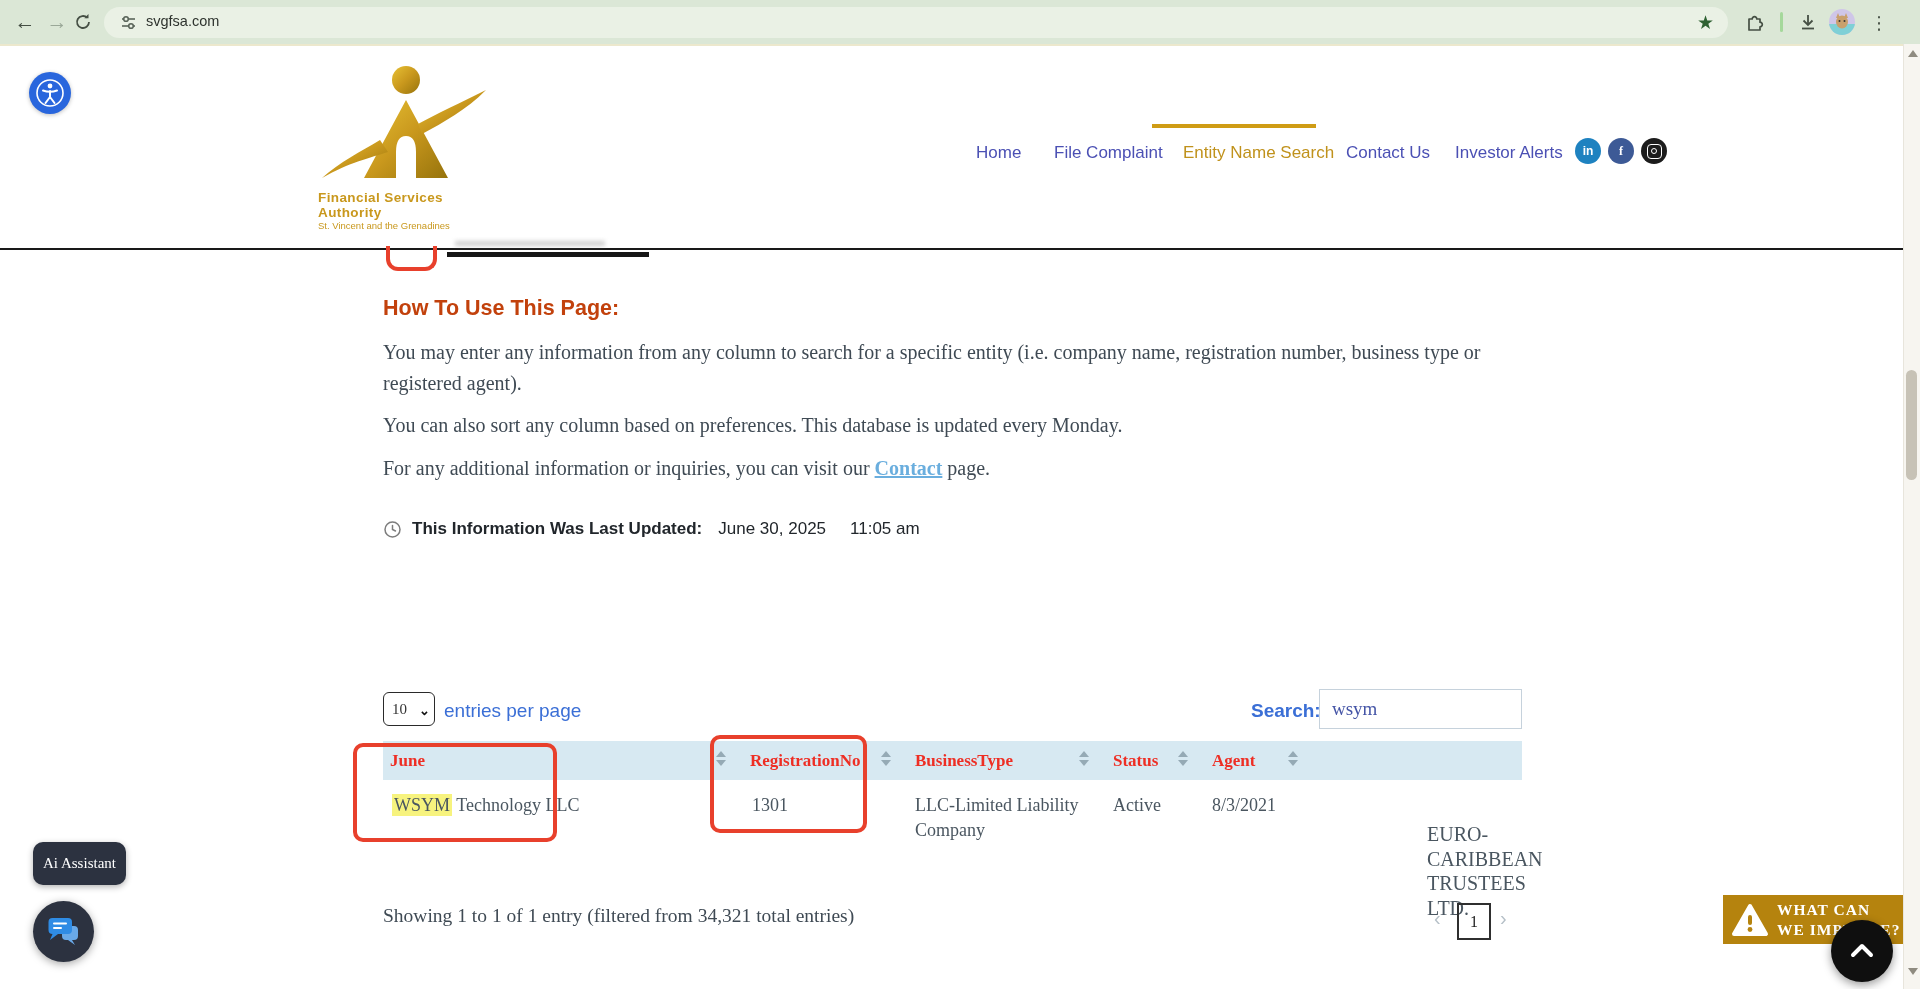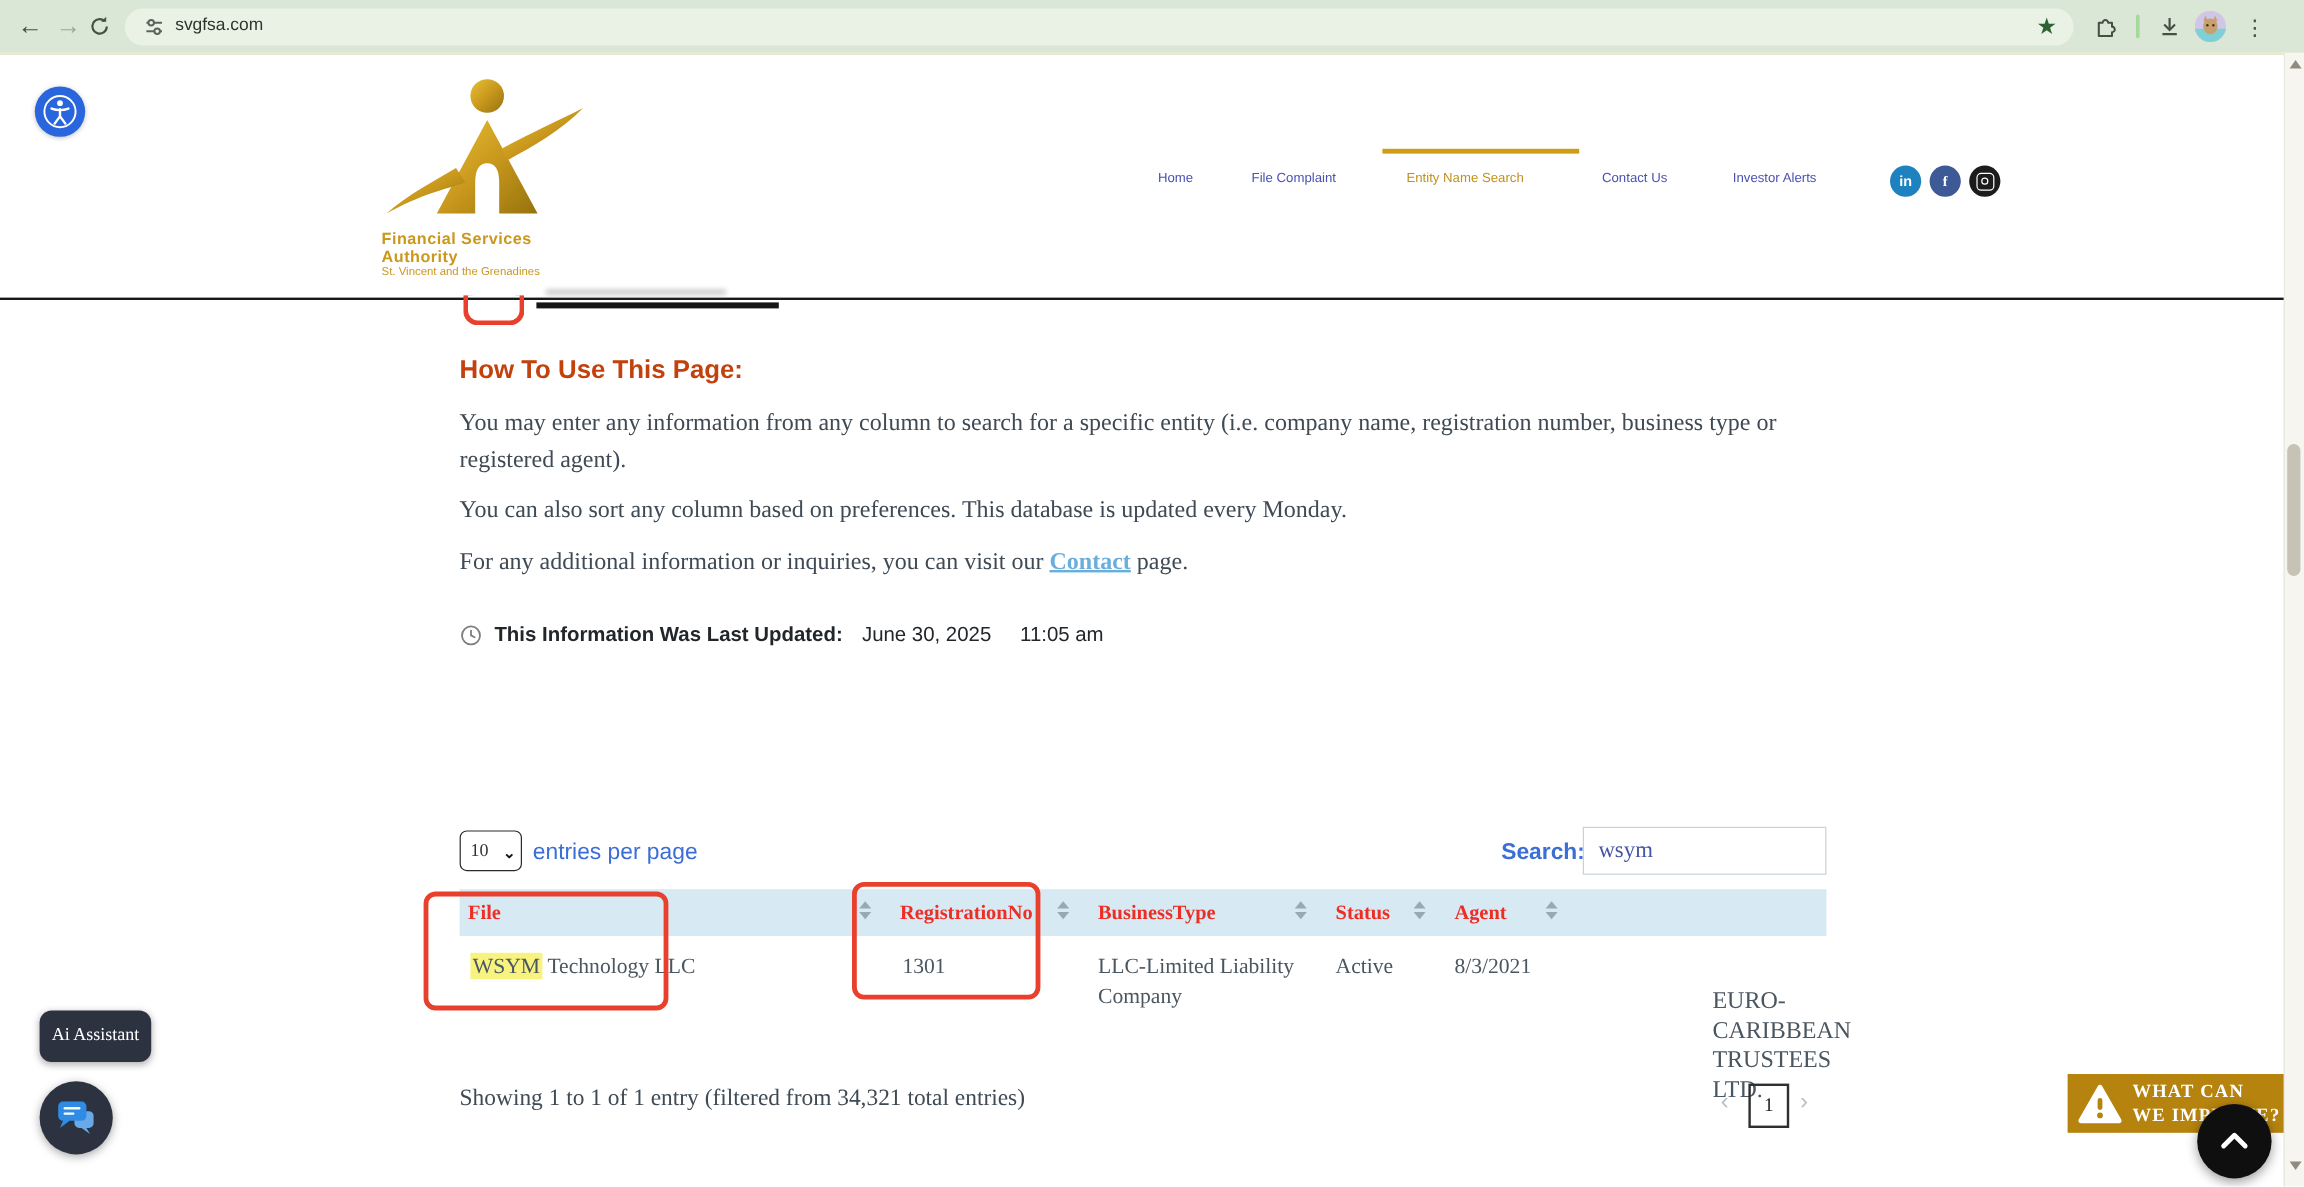--- a/index.html
+++ b/index.html
@@ -27,21 +27,21 @@
   .sb-down{top:968px;border-top:7px solid #8f8b80;}
 
   
   .site-header{left:0;top:46px;width:1903px;height:202px;background:#fff;}
   .header-line{left:0;top:248px;width:1903px;height:2px;background:#191919;}
   .a11y-btn{left:29px;top:72px;width:42px;height:42px;border-radius:50%;background:#2966dd;
             display:flex;align-items:center;justify-content:center;box-shadow:0 1px 4px rgba(0,0,0,.25);}
   .logo-wrap{left:318px;top:64px;width:190px;height:148px;text-align:left;}
   .logo-title{font-size:13.5px;font-weight:bold;color:#c9981d;letter-spacing:.4px;}
   .logo-sub{font-size:9.5px;color:#c9981d;}
-  .main-nav-item{top:143px;font-size:11px;color:#4b50b4;cursor:pointer;white-space:nowrap;}
+  .main-nav-item{top:143px;font-size:17px;color:#4b50b4;cursor:pointer;white-space:nowrap;margin-left:11px;}
   .main-nav-item.active{color:#c0921c;}
   .nav-active-bar{left:1152px;top:124px;width:164px;height:4px;background:#cf9c15;}
   .soc{top:138px;width:26px;height:26px;border-radius:50%;display:flex;align-items:center;justify-content:center;}
   .soc-li{left:1575px;background:#1e82c0;}
   .soc-fb{left:1608px;background:#3d5a96;}
   .soc-ig{left:1641px;background:#1c1c1c;}
   .soc-glyph{color:#fff;font-size:12px;font-weight:bold;font-family:"Liberation Sans",sans-serif;}
   .ig-frame{width:13px;height:13px;border:1.6px solid #fff;border-radius:4px;position:relative;}
   .ig-frame::after{content:"";position:absolute;left:3.2px;top:3.2px;width:4px;height:4px;border:1.4px solid #fff;border-radius:50%;}
 
@@ -239,21 +239,21 @@
     <option>10</option>
   </select>
   <div class="abs len-chevron">⌄</div>
   <div class="abs len-label">entries per page</div>
 
   <div class="abs search-label">Search:</div>
   <input class="abs search-input serif" type="text" value="wsym" style="">
 
   <div class="abs thead">
     <div class="th" style="width:352px;padding-left:7px;">
-      <span>File</span>
+      <span>June</span>
       <span class="sorter">
           <span class="tri-up"></span>
           <span class="tri-down"></span>
         </span>
     </div>
     <div class="th" style="width:165px;">
       <span>RegistrationNo</span>
       <span class="sorter">
           <span class="tri-up"></span>
           <span class="tri-down"></span>

